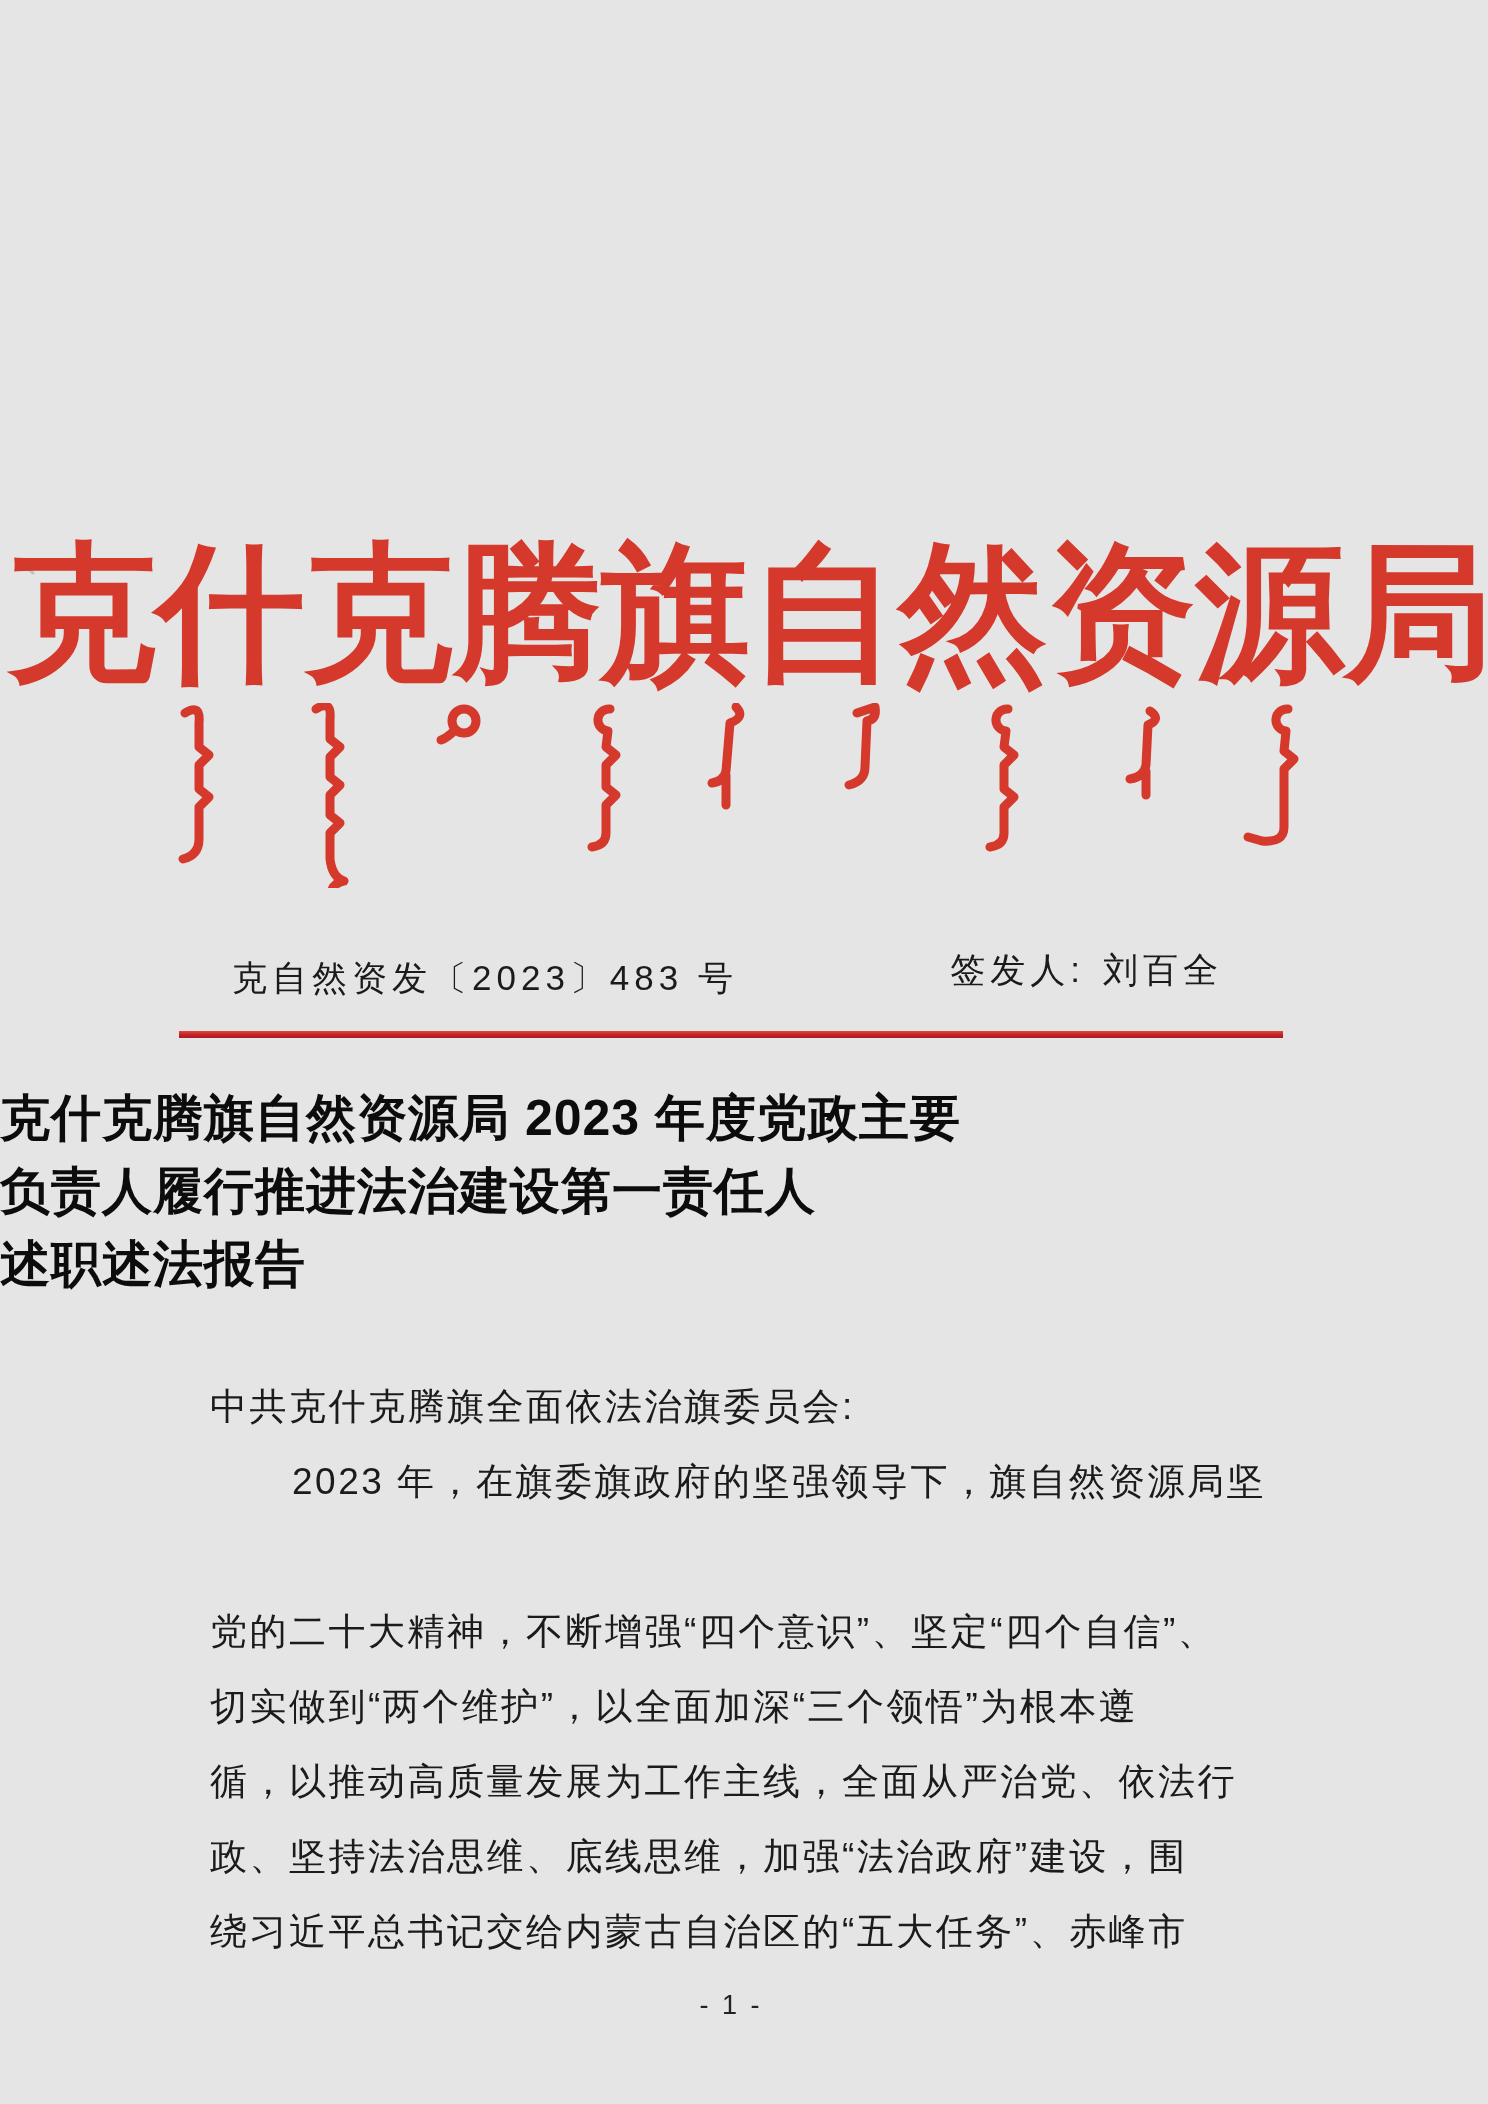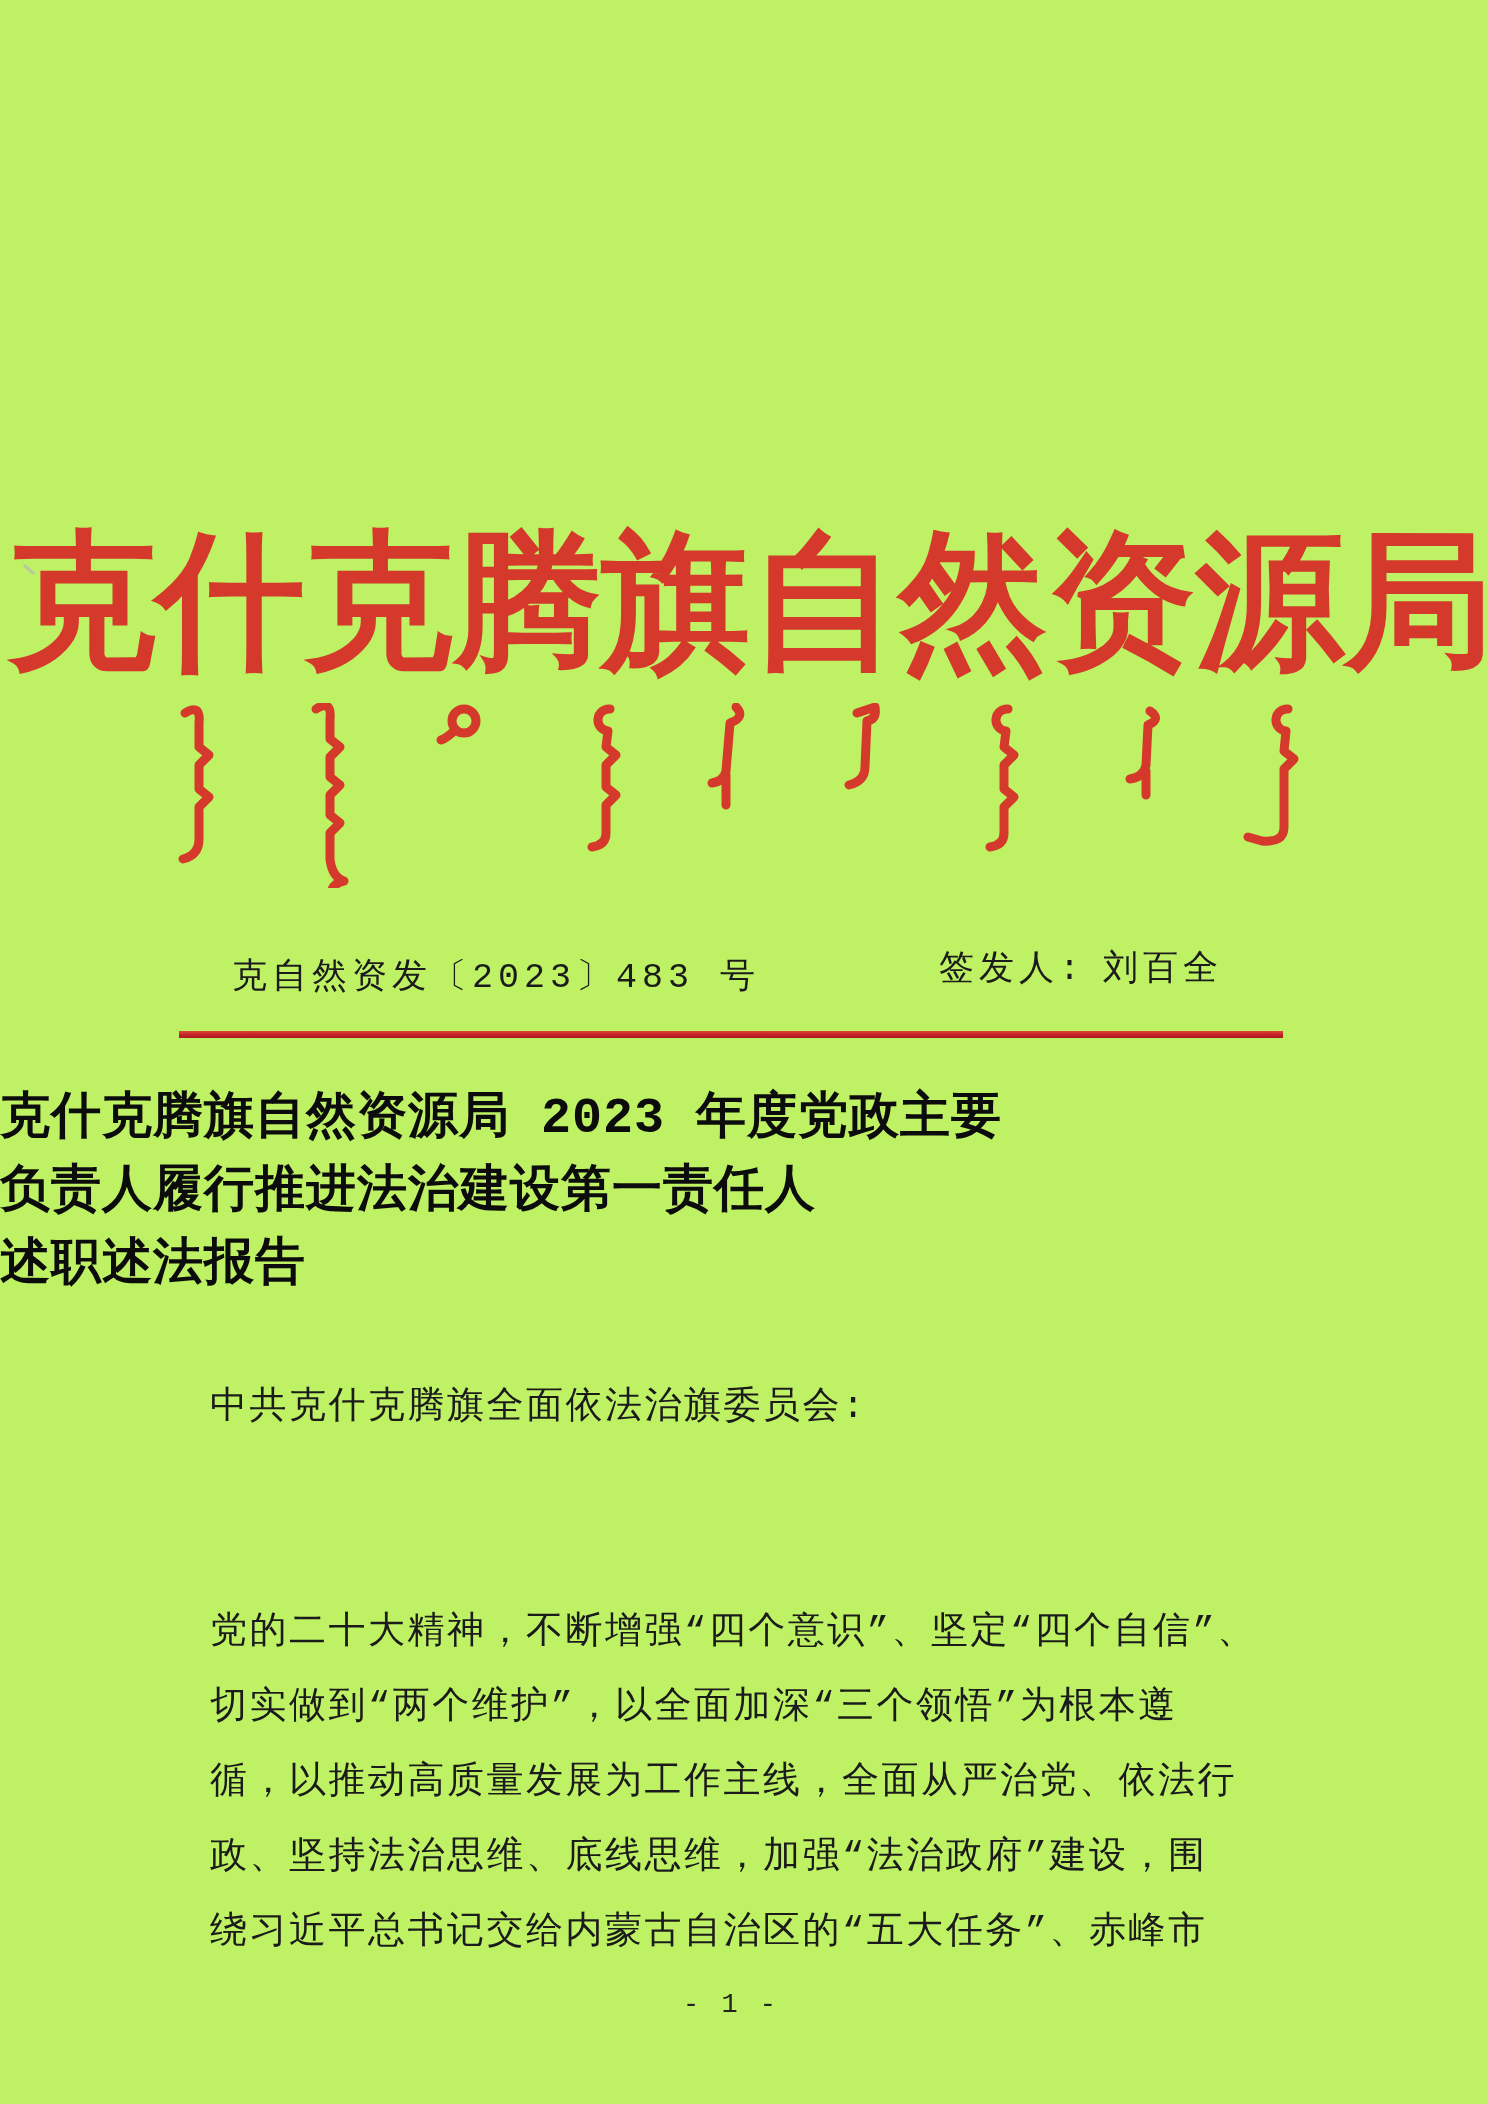--- a/index.html
+++ b/index.html
@@ -1,21 +1,21 @@
 <!DOCTYPE html>
 <html><head>
 <meta charset="utf-8">
 <style>
   html,body { margin:0; padding:0; background:#888; }
   .page {
     position:relative;
     width:1488px; height:2104px;
     margin:0 auto;
-    background:#bef264;
-    font-family:Liberation Mono, monospace;
+    background:#e5e5e5;
+    font-family:Liberation Sans, sans-serif;
     overflow:hidden;
   }
   
   .org-name {
     position:absolute; top:528px; left:0; width:100%;
     text-align:center;
     font-size:150px; line-height:170px;
     font-weight:bold;
     color:#d5392c;
     letter-spacing:0px;
@@ -113,20 +113,21 @@
   <div class="red-rule"></div>
 
   <h1 class="doc-title">
     <div>克什克腾旗自然资源局 2023 年度党政主要</div>
     <div>负责人履行推进法治建设第一责任人</div>
     <div>述职述法报告</div>
   </h1>
 
   <div class="body-line" style="top:1384px;">中共克什克腾旗全面依法治旗委员会:</div>
 
+  <div class="body-line indent" style="top:1459px;">2023 年，在旗委旗政府的坚强领导下，旗自然资源局坚</div>
   <div class="body-line" style="top:1684px;">切实做到“两个维护”，以全面加深“三个领悟”为根本遵</div>
   <div class="body-line" style="top:1609px;">党的二十大精神，不断增强“四个意识”、坚定“四个自信”、</div>
   <div class="body-line" style="top:1834px;">政、坚持法治思维、底线思维，加强“法治政府”建设，围</div>
   <div class="body-line" style="top:1759px;">循，以推动高质量发展为工作主线，全面从严治党、依法行</div>
   <div class="body-line" style="top:1909px;">绕习近平总书记交给内蒙古自治区的“五大任务”、赤峰市</div>
 
   <div class="page-number">- 1 -</div>
 
 </div>
 

